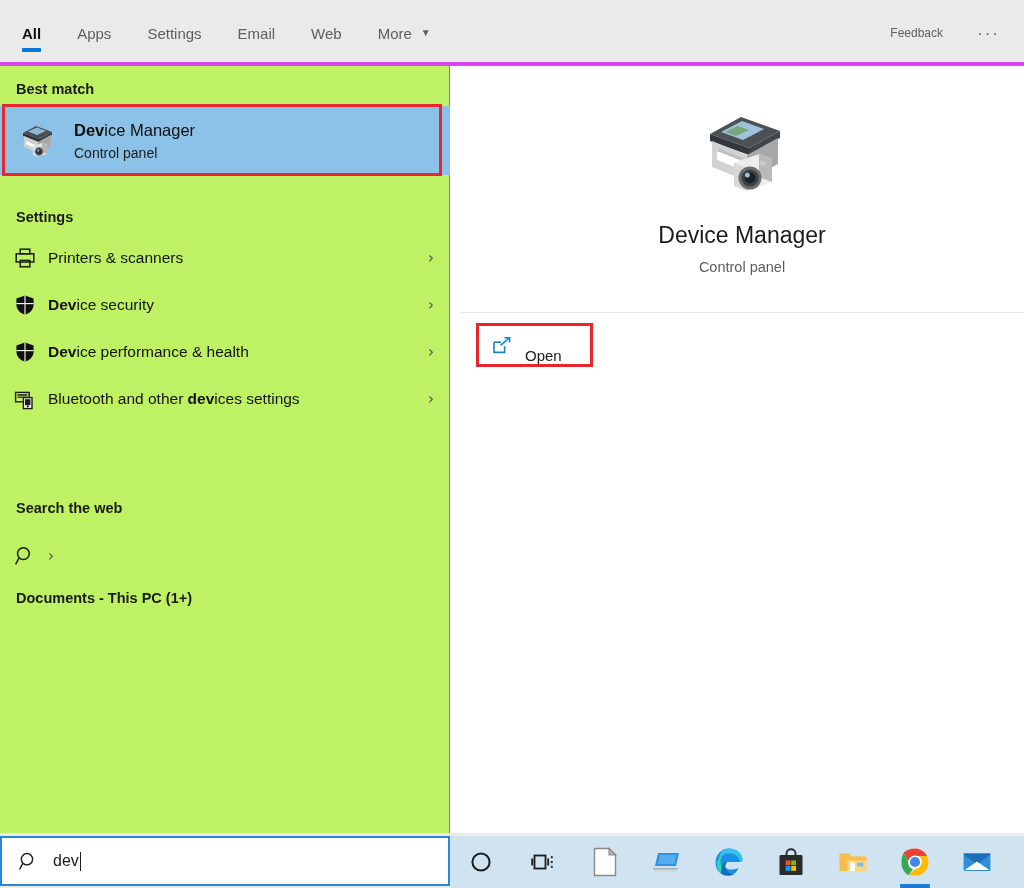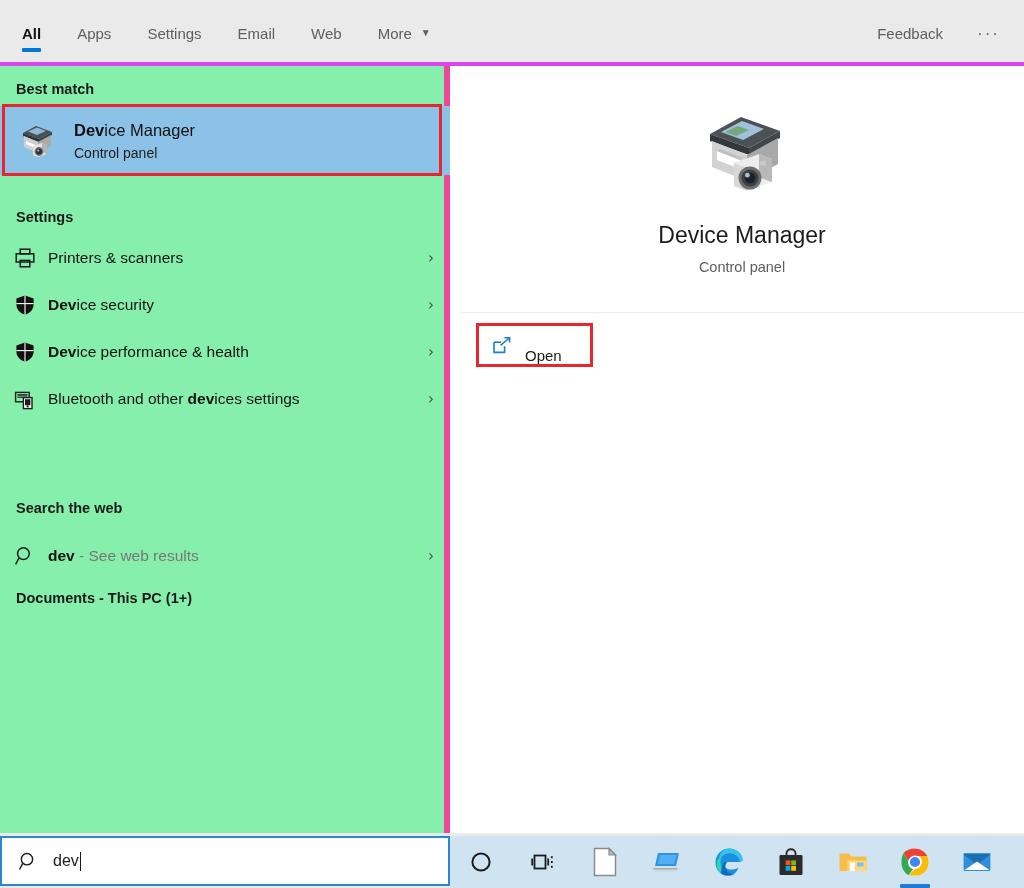--- a/index.html
+++ b/index.html
@@ -25,28 +25,28 @@
     height: 66px; display: flex; align-items: center;
     white-space: nowrap; cursor: default;
   }
   .tab.active { color: #101010; font-weight: bold; }
   .tab.active::after {
     content: ""; position: absolute; left: 0px; right: 0px; bottom: 14px;
     height: 4px; background: #0078d7; border-radius: 1px;
   }
   .tab .caret { margin-left: 9px; font-size: 10px; line-height: 1; color: #5e5e5e; }
   .header-right { position: absolute; right: 18px; top: 0; height: 66px; display: flex; align-items: center; }
-  .feedback { font-size: 15px; color: #5e5e5e; margin-right: 34px; white-space: nowrap; }
+  .feedback { font-size: 12px; color: #5e5e5e; margin-right: 34px; white-space: nowrap; }
   .ellipsis-btn { font-size: 17px; color: #5e5e5e; letter-spacing: 2px; line-height: 1; padding-right: 6px; }
 
   
   .left-panel {
     position: absolute; left: 0; top: 66px; width: 450px; height: 767px;
-    background: #86efac;
-    border-right: 6px solid #ec4899;
+    background: #bef264;
+    border-right: 1px solid #ec4899;
   }
   .section-title {
     font-size: 14.5px; font-weight: bold; color: #1a1a1a;
     padding-left: 16px;
   }
 
   
   .bestmatch-title { position: absolute; left: 0; top: 15px; }
   .bestmatch-row {
     position: absolute; left: 0; top: 40px; width: 450px; height: 69px;
@@ -269,21 +269,20 @@
     <div class="section-title web-title">Search the web</div>
 
     <div class="web-list">
       <div class="list-row">
         <div class="row-icon">
           <svg width="22" height="22" viewBox="0 0 22 22" aria-hidden="true">
             <circle cx="9.4" cy="8.6" r="5.9" fill="none" stroke="#1c1c1c" stroke-width="1.5"></circle>
             <line x1="5.0" y1="13.0" x2="1.6" y2="19.4" stroke="#1c1c1c" stroke-width="1.5"></line>
           </svg>
         </div>
-        <div class="row-label web-label"><b>dev</b><span class="dim"> - See web results</span></div>
         <div class="chevron">›</div>
       </div>
     </div>
 
     <div class="section-title docs-title">Documents - This PC (1+)</div>
   </div>
 
   <div class="right-panel">
     <div class="preview-card">
       <div class="preview-icon">

